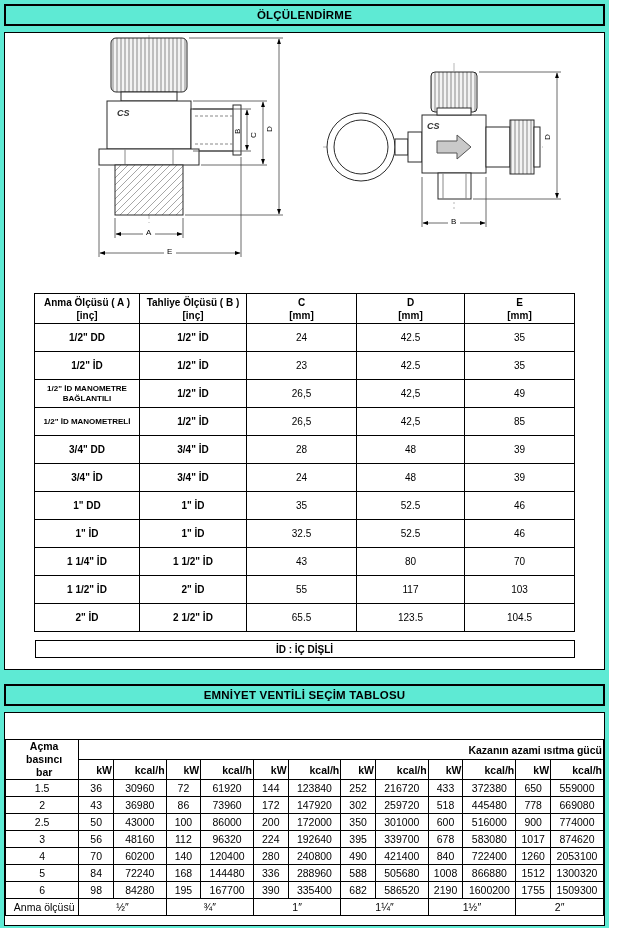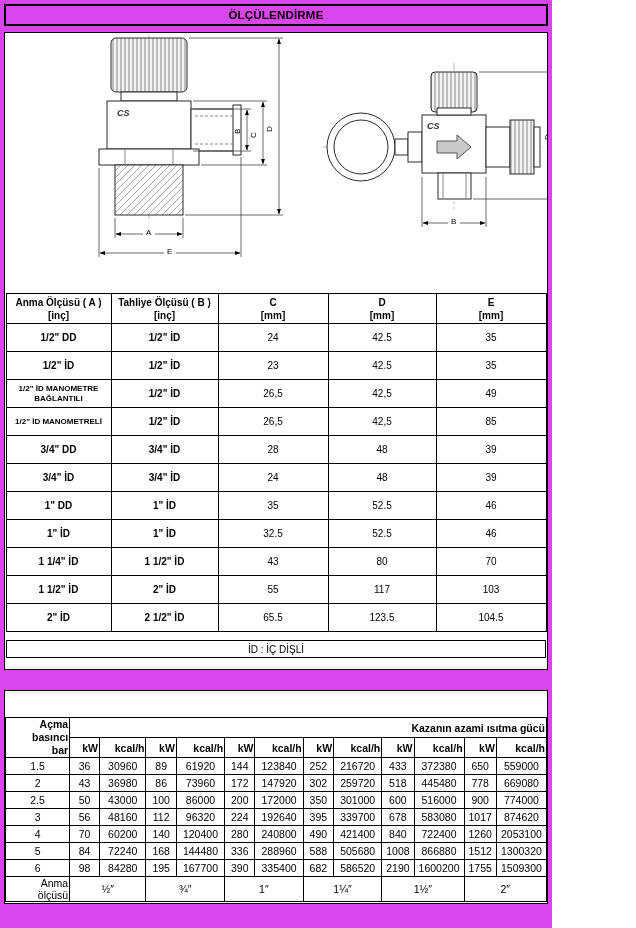--- a/index.html
+++ b/index.html
@@ -2,21 +2,21 @@
 <html><head>
 <meta charset="utf-8">
 <style>
   * { margin:0; padding:0; box-sizing:border-box; }
   html, body { background:#ffffff; }
   body {
     width:636px; height:928px; margin:0;
     font-family:"Liberation Sans","DejaVu Sans",sans-serif;
     color:#000;
   }
-  .page { width:552px; height:928px; padding:4px; background:#d946ef; }
+  .page { width:609px; height:928px; padding:4px; background:#5eead4; }
   .header-bar {
     border:2px solid #000; height:22px;
     display:flex; align-items:center; justify-content:center;
     font-weight:bold; font-size:11.5px; letter-spacing:0.2px;
   }
   .section-box { border:1.5px solid #000; margin-top:6px; background:#fff; }
   #section1-box { height:638px; overflow:hidden; }
   #section2-box { height:214px; overflow:hidden; }
   .gap { height:14px; }
 
@@ -30,31 +30,31 @@
     font-size:10px; padding:1px 2px; overflow:hidden;
   }
   .dim-table thead th { font-weight:bold; height:30px; }
   .dim-table thead th div { line-height:13px; }
   .dim-table tbody td { height:28px; }
   .dim-table td.bold { font-weight:bold; }
   .dim-table td.small { font-size:8px; line-height:10px; }
 
   .legend {
     border:1.5px solid #000; width:540px; height:18px; margin:8px auto 0;
-    display:flex; align-items:center; font-weight:normal; font-size:10px;gap:44px;
+    display:flex; align-items:center; font-weight:bold; font-size:10px;gap:44px;
   }
   .legend span { flex:1; text-align:center; }
 
   .sel-table { border-collapse:collapse; table-layout:fixed; margin:26px auto 0; }
   .sel-table th, .sel-table td {
     border:1px solid #000; font-size:10.5px; text-align:center;
     vertical-align:middle; height:17px; padding:0 1px; overflow:hidden;
   }
   .sel-table thead th { font-weight:bold;text-align:right; }
-  .sel-table .leftcell { text-align:right; padding-left:5px; }
+  .sel-table .leftcell { text-align:center; padding-left:5px; }
   .sel-table .hdr-line { line-height:13px; }
 </style>
 </head>
 <body>
 
 <div class="page">
 
   <div class="header-bar">
     <span>ÖLÇÜLENDİRME</span>
   </div>
@@ -278,20 +278,23 @@
         </tbody>
     </table>
 
     <div class="legend">
       <span>İD : İÇ DİŞLİ</span>
     </div>
   </div>
 
   <div class="gap"></div>
 
+  <div class="header-bar">
+    <span>EMNİYET VENTİLİ SEÇİM TABLOSU</span>
+  </div>
 
   <div class="section-box" id="section2-box">
     <table class="sel-table">
       <colgroup>
         <col style="width:74px">
         <col style="width:35px">
           <col style="width:53px">
         <col style="width:35px">
           <col style="width:53px">
         <col style="width:35px">
@@ -324,21 +327,21 @@
             <th>kcal/h</th>
             <th>kW</th>
             <th>kcal/h</th>
           </tr>
       </thead>
       <tbody>
           <tr>
             <td>1.5</td>
             <td>36</td>
             <td>30960</td>
-            <td>89</td>
+            <td>72</td>
             <td>61920</td>
             <td>144</td>
             <td>123840</td>
             <td>252</td>
             <td>216720</td>
             <td>433</td>
             <td>372380</td>
             <td>650</td>
             <td>559000</td>
           </tr>

